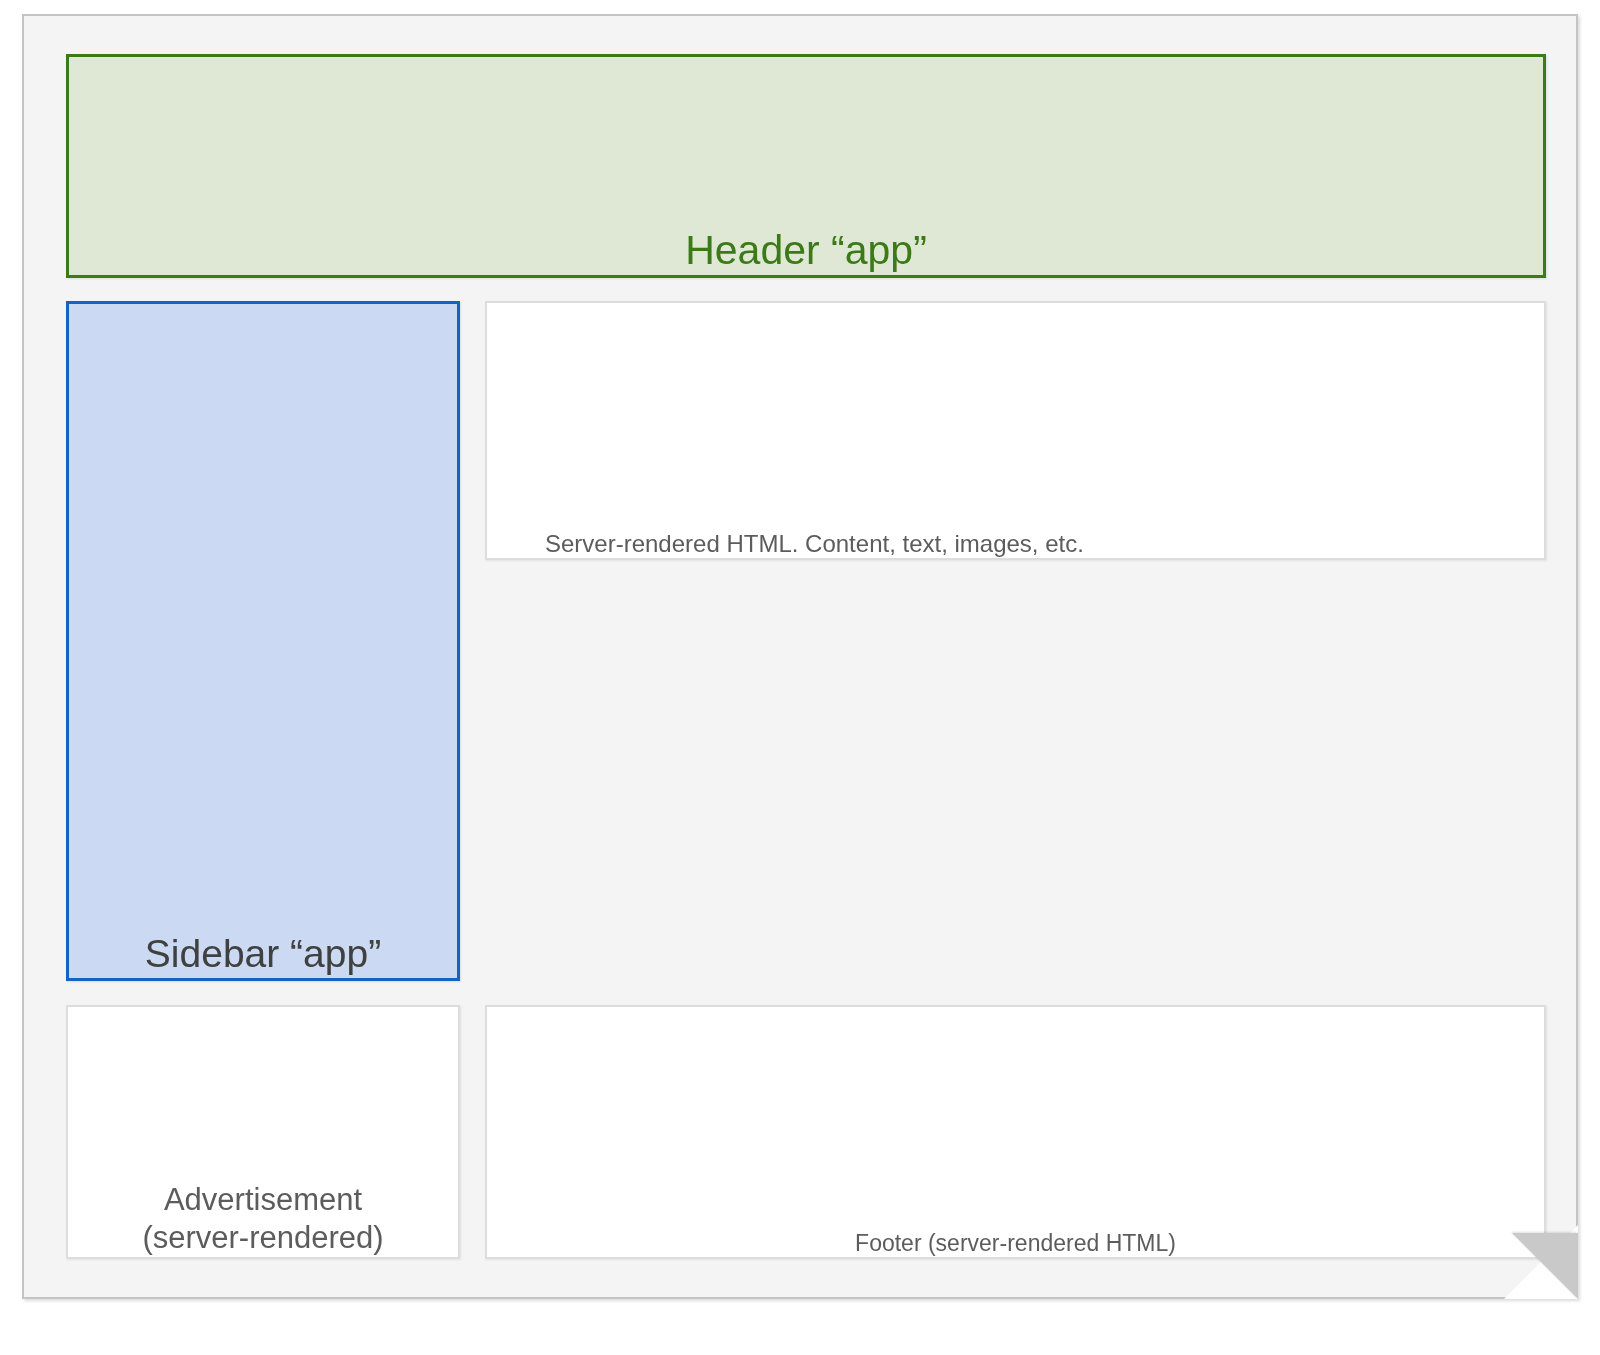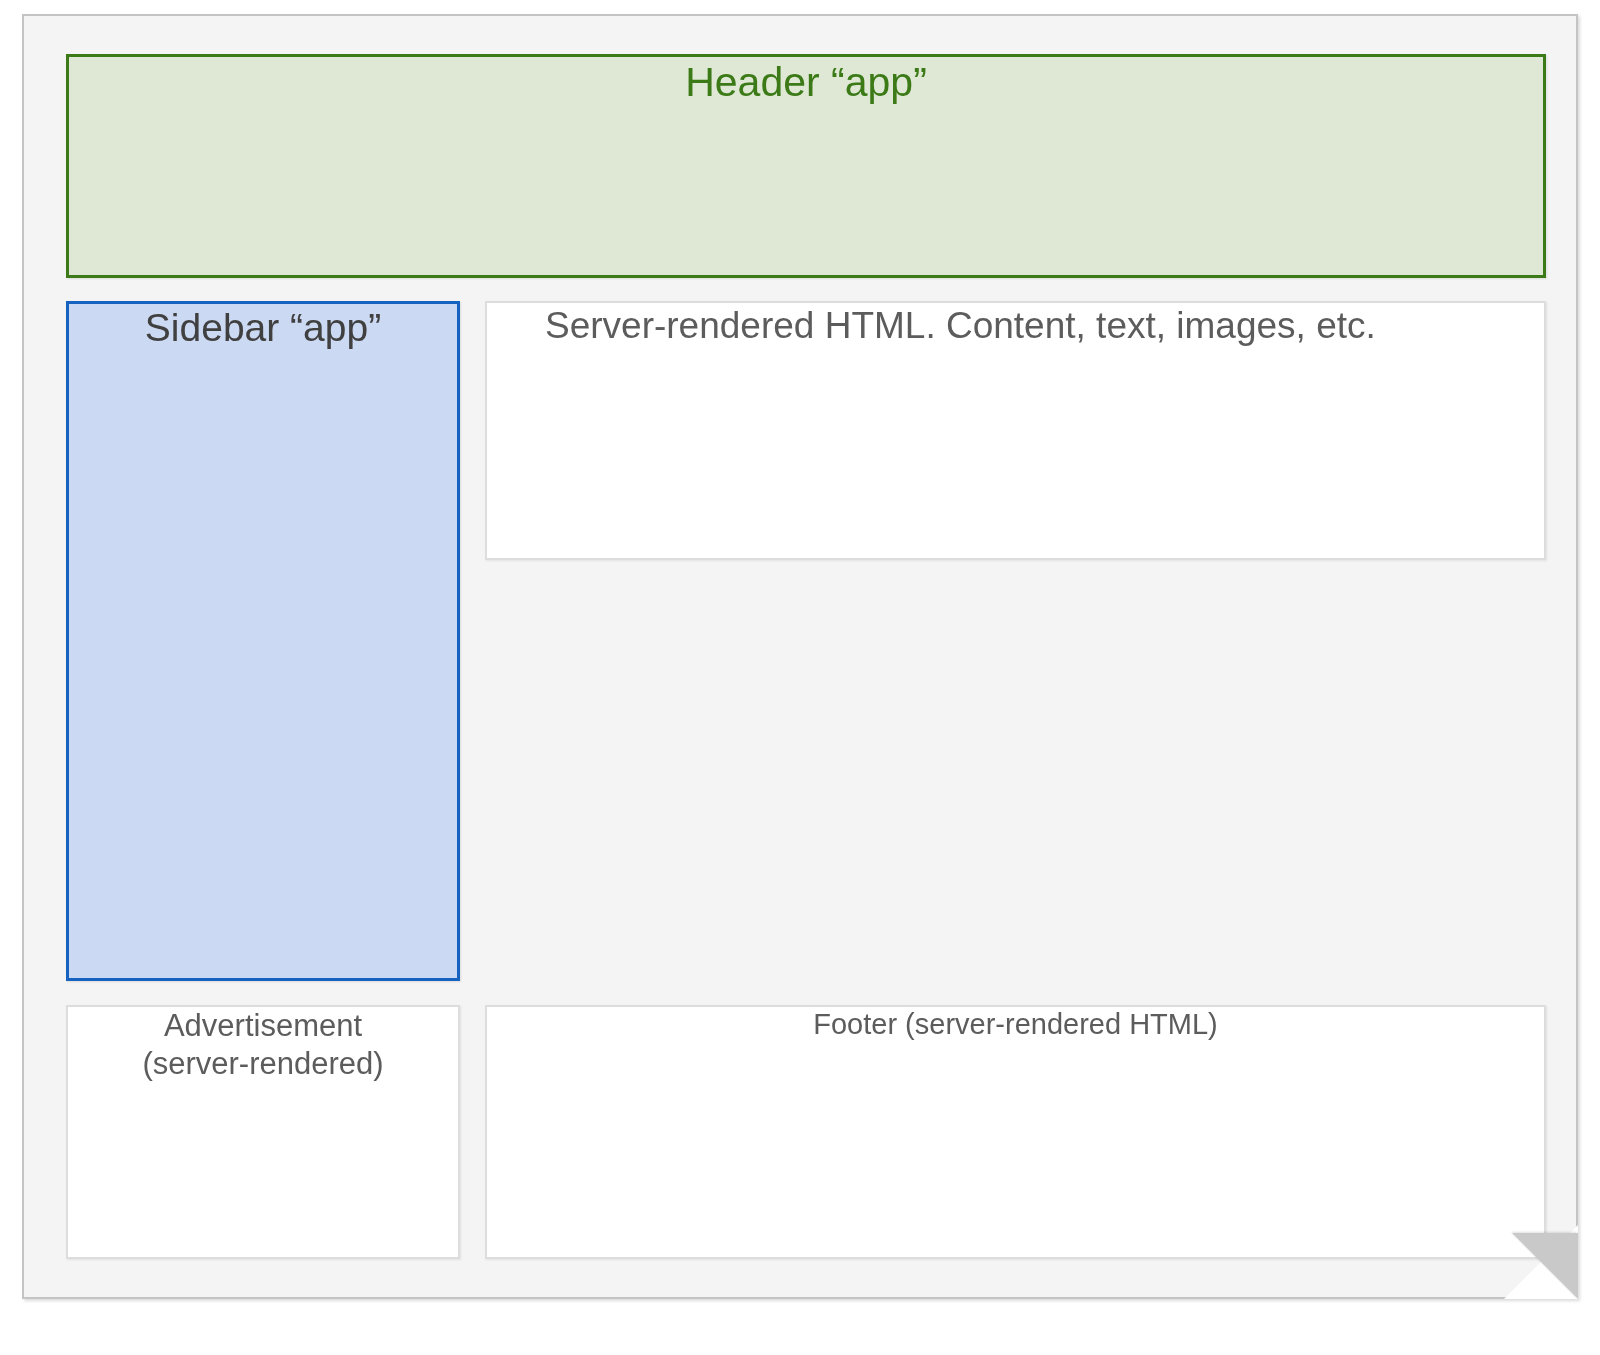--- a/index.html
+++ b/index.html
@@ -61,21 +61,21 @@
     border-left: 66px solid transparent;
     border-top: 66px solid #c9c9c9;
     filter: drop-shadow(-1px -1px 1px rgba(0,0,0,0.12));
   }
 
   
   .box {
     position: absolute;
     box-sizing: border-box;
     display: flex;
-    align-items: flex-start;
+    align-items: flex-end;
     justify-content: center;
     text-align: center;
   }
   .box-label {
     line-height: 1.22;
     white-space: pre-line;
   }
 
   
   .box-header {
@@ -114,21 +114,21 @@
     width: 1061px;
     height: 259px;
     background: #ffffff;
     border: 2px solid #dddddd;
     justify-content: flex-start;
     padding-left: 58px;
     box-shadow: 1px 1px 2px rgba(0,0,0,0.08);
   }
   .box-content .box-label {
     color: #5c5c5c;
-    font-size: 37px;
+    font-size: 24px;
     text-align: left;
   }
 
   
   .box-carousel {
     left: 461px;
     top: 562px;
     width: 1061px;
     height: 403px;
     background: #e5d5de;
@@ -160,21 +160,21 @@
     left: 461px;
     top: 989px;
     width: 1061px;
     height: 254px;
     background: #ffffff;
     border: 2px solid #dddddd;
     box-shadow: 1px 1px 2px rgba(0,0,0,0.08);
   }
   .box-footer .box-label {
     color: #5c5c5c;
-    font-size: 29px;
+    font-size: 23px;
   }
 </style>
 </head>
 <body>
 
 <div class="canvas">
 
   <div class="page-frame">
 
     <div class="box box-header">

